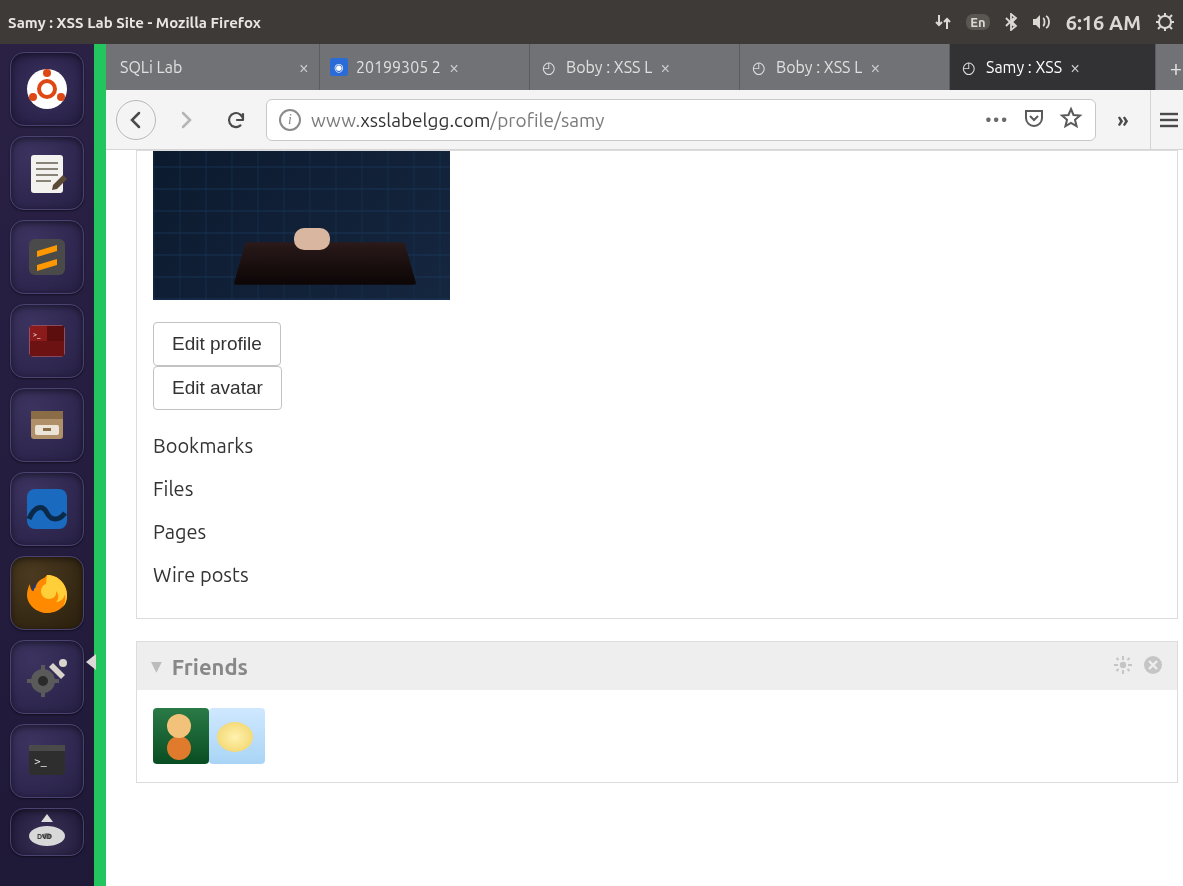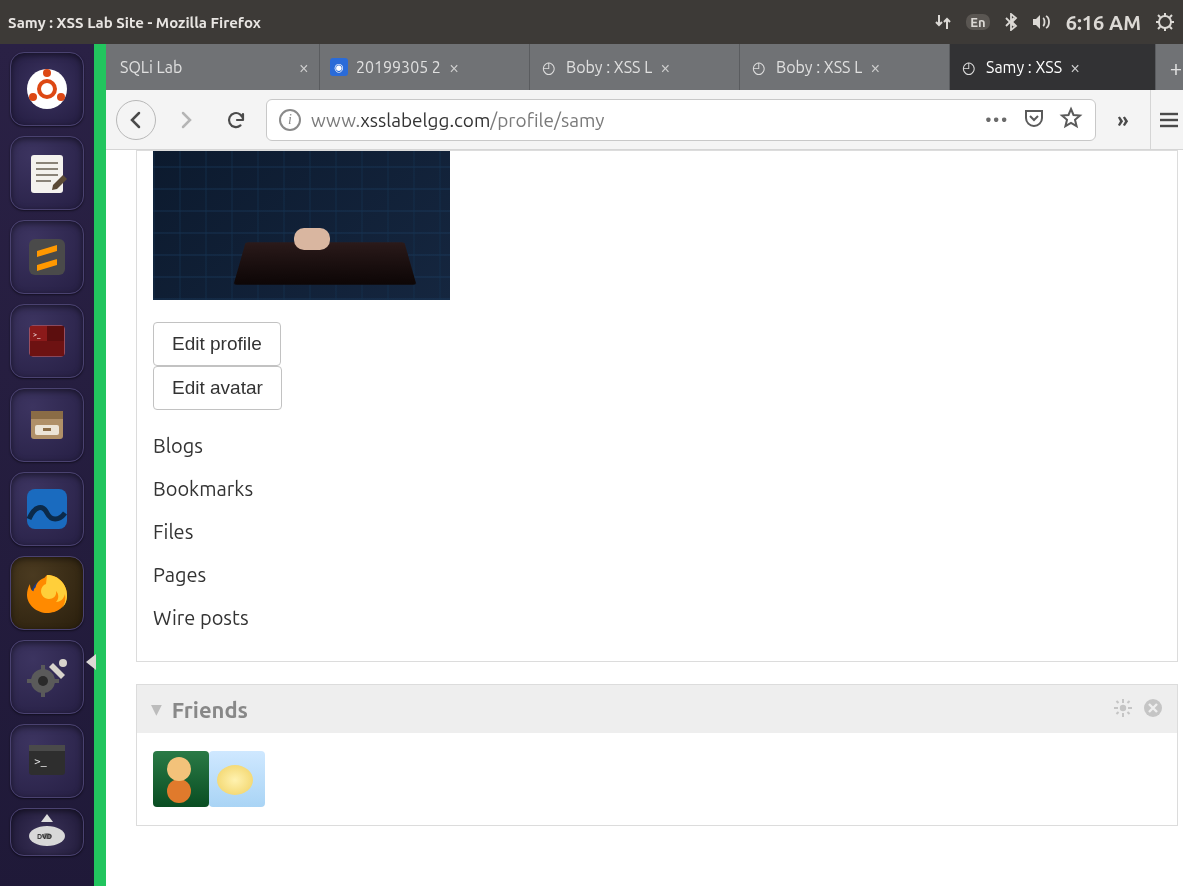--- a/index.html
+++ b/index.html
@@ -291,21 +291,20 @@
       <div class="profile-box">
         <div class="profile-inner">
           <div class="profile-left">
             <div class="avatar-img">
               <div class="avatar-kb"></div>
               <div class="avatar-hand"></div>
             </div>
             <div><button class="btn">Edit profile</button></div>
             <div><button class="btn">Edit avatar</button></div>
             <ul class="link-list">
-              <li>Blogs</li>
               <li>Bookmarks</li>
               <li>Files</li>
               <li>Pages</li>
               <li>Wire posts</li>
             </ul>
           </div>
         </div>
       </div>
 
       <div class="friends-panel">

